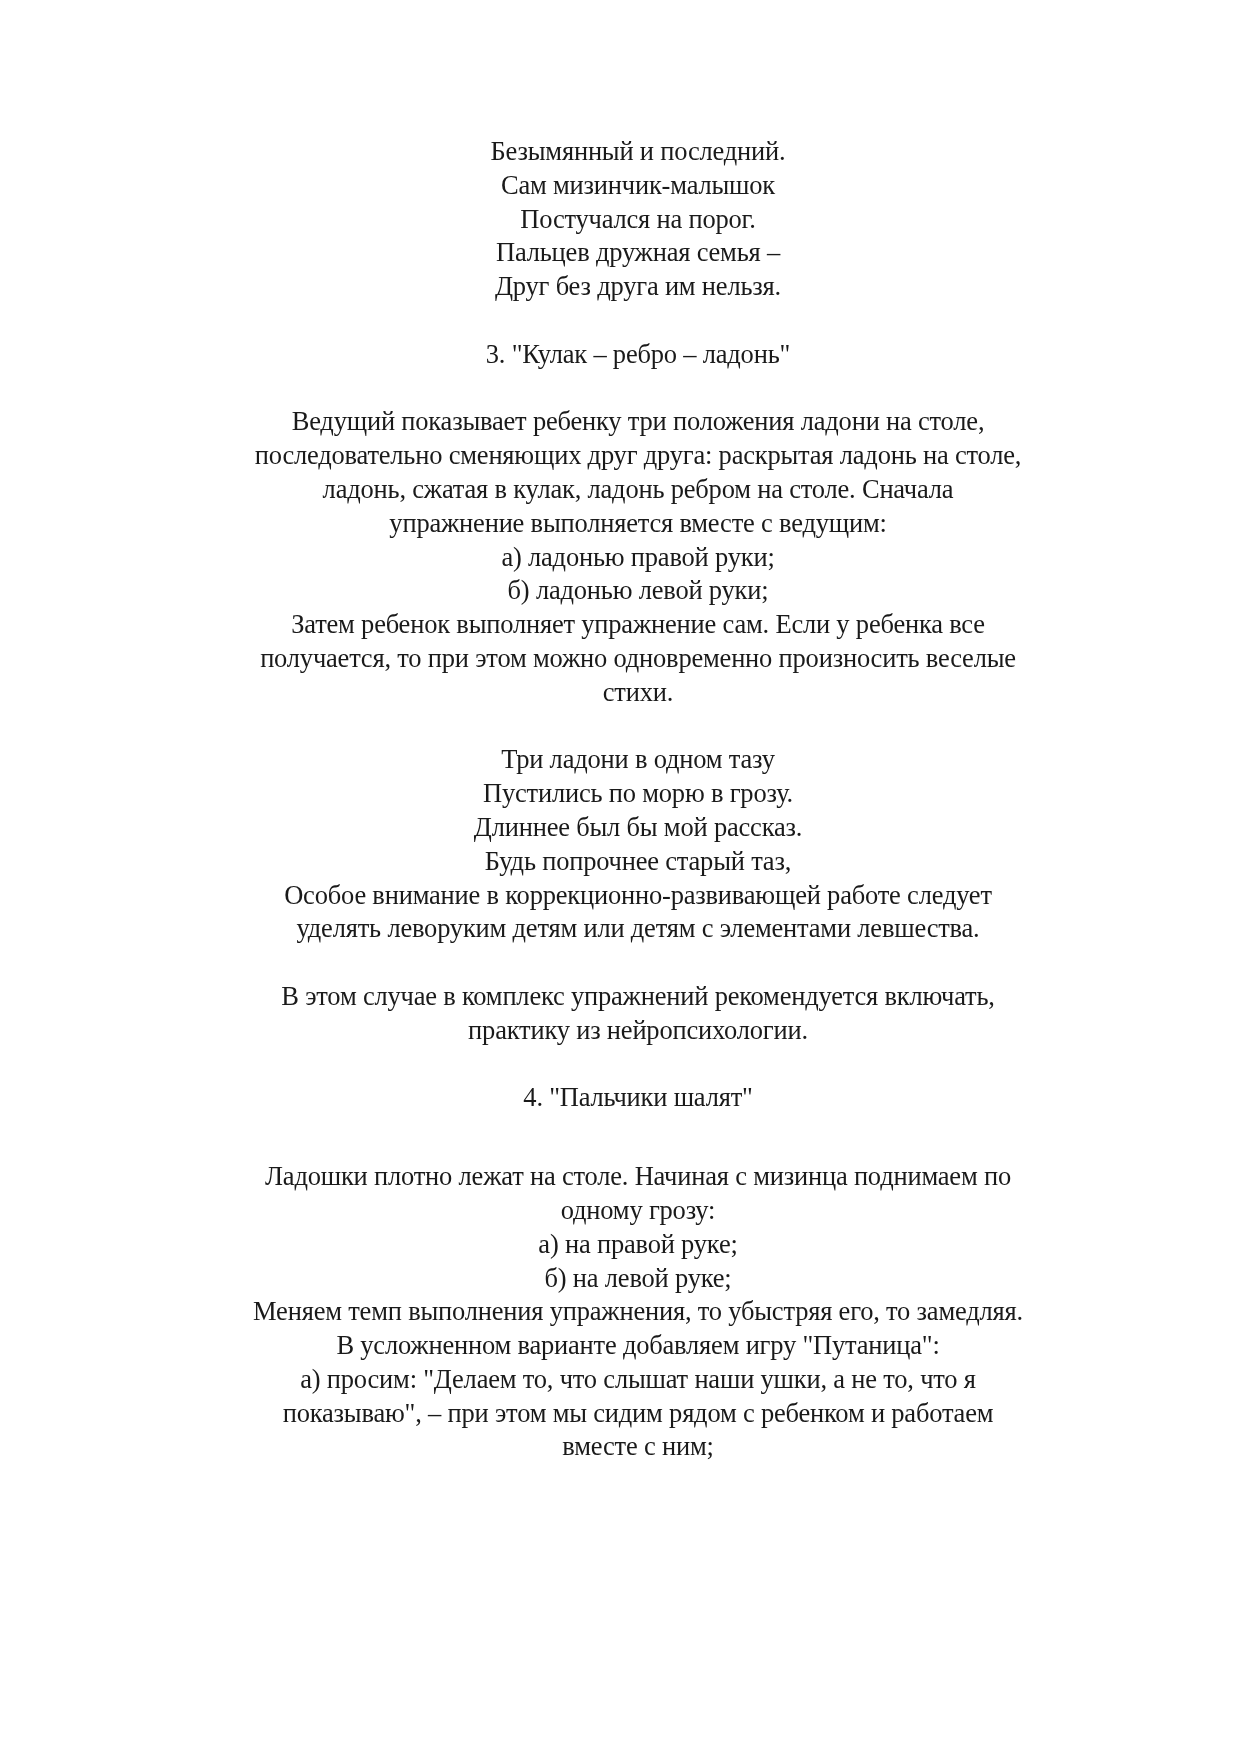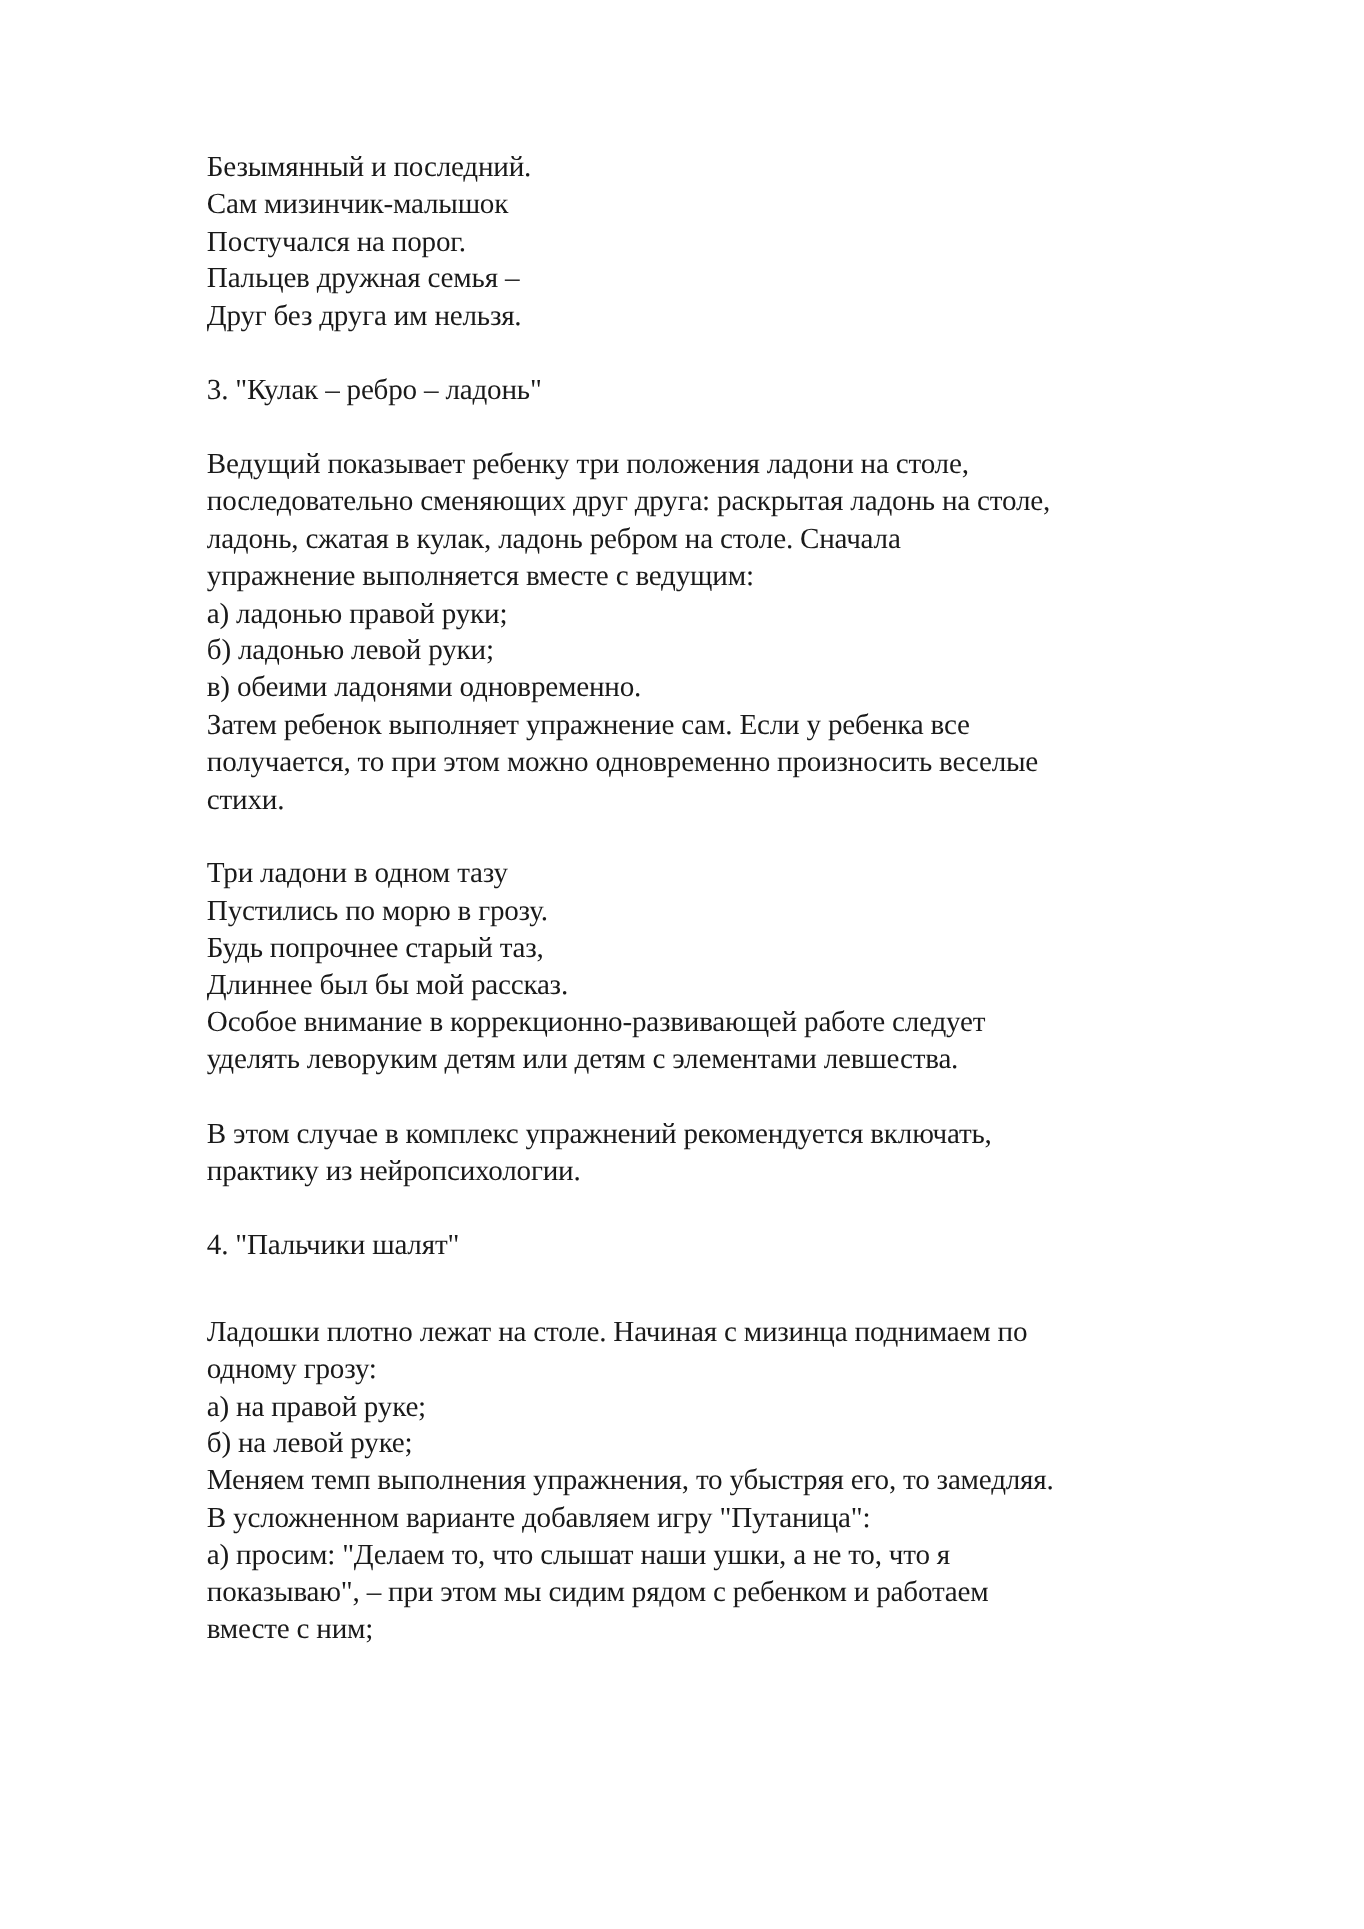--- a/index.html
+++ b/index.html
@@ -2,20 +2,21 @@
 <html><head>
 <meta charset="utf-8">
 <style>
   html, body { margin: 0; padding: 0; background: #ffffff; }
   body { width: 1240px; height: 1754px; position: relative; overflow: hidden; }
   .page {
     position: absolute; left: 188px; top: 135px; width: 900px;
     font-family: "Liberation Serif", "DejaVu Serif", serif;
     font-size: 26.5px; line-height: 33.8px; color: #1a1a1a;
     letter-spacing: -0.2px;
+    text-align: center;
   }
   .line { white-space: nowrap; height: 33.8px; }
   .gap { height: 33.8px; }
   .gap-lg { height: 45px; }
 </style>
 </head>
 <body>
 
 <div class="page">
   <div>
@@ -28,31 +29,30 @@
   <div class="gap"></div>
   <div class="line">3. "Кулак – ребро – ладонь"</div>
   <div class="gap"></div>
   <div>
     <div class="line">Ведущий показывает ребенку три положения ладони на столе,</div>
     <div class="line">последовательно сменяющих друг друга: раскрытая ладонь на столе,</div>
     <div class="line">ладонь, сжатая в кулак, ладонь ребром на столе. Сначала</div>
     <div class="line">упражнение выполняется вместе с ведущим:</div>
     <div class="line">а) ладонью правой руки;</div>
     <div class="line">б) ладонью левой руки;</div>
-    <div class="line">в) обеими ладонями одновременно.</div>
     <div class="line">Затем ребенок выполняет упражнение сам. Если у ребенка все</div>
     <div class="line">получается, то при этом можно одновременно произносить веселые</div>
     <div class="line">стихи.</div>
   </div>
   <div class="gap"></div>
   <div>
     <div class="line">Три ладони в одном тазу</div>
     <div class="line">Пустились по морю в грозу.</div>
+    <div class="line">Длиннее был бы мой рассказ.</div>
     <div class="line">Будь попрочнее старый таз,</div>
-    <div class="line">Длиннее был бы мой рассказ.</div>
     <div class="line">Особое внимание в коррекционно-развивающей работе следует</div>
     <div class="line">уделять леворуким детям или детям с элементами левшества.</div>
   </div>
   <div class="gap"></div>
   <div>
     <div class="line">В этом случае в комплекс упражнений рекомендуется включать,</div>
     <div class="line">практику из нейропсихологии.</div>
   </div>
   <div class="gap"></div>
   <div class="line">4. "Пальчики шалят"</div>

